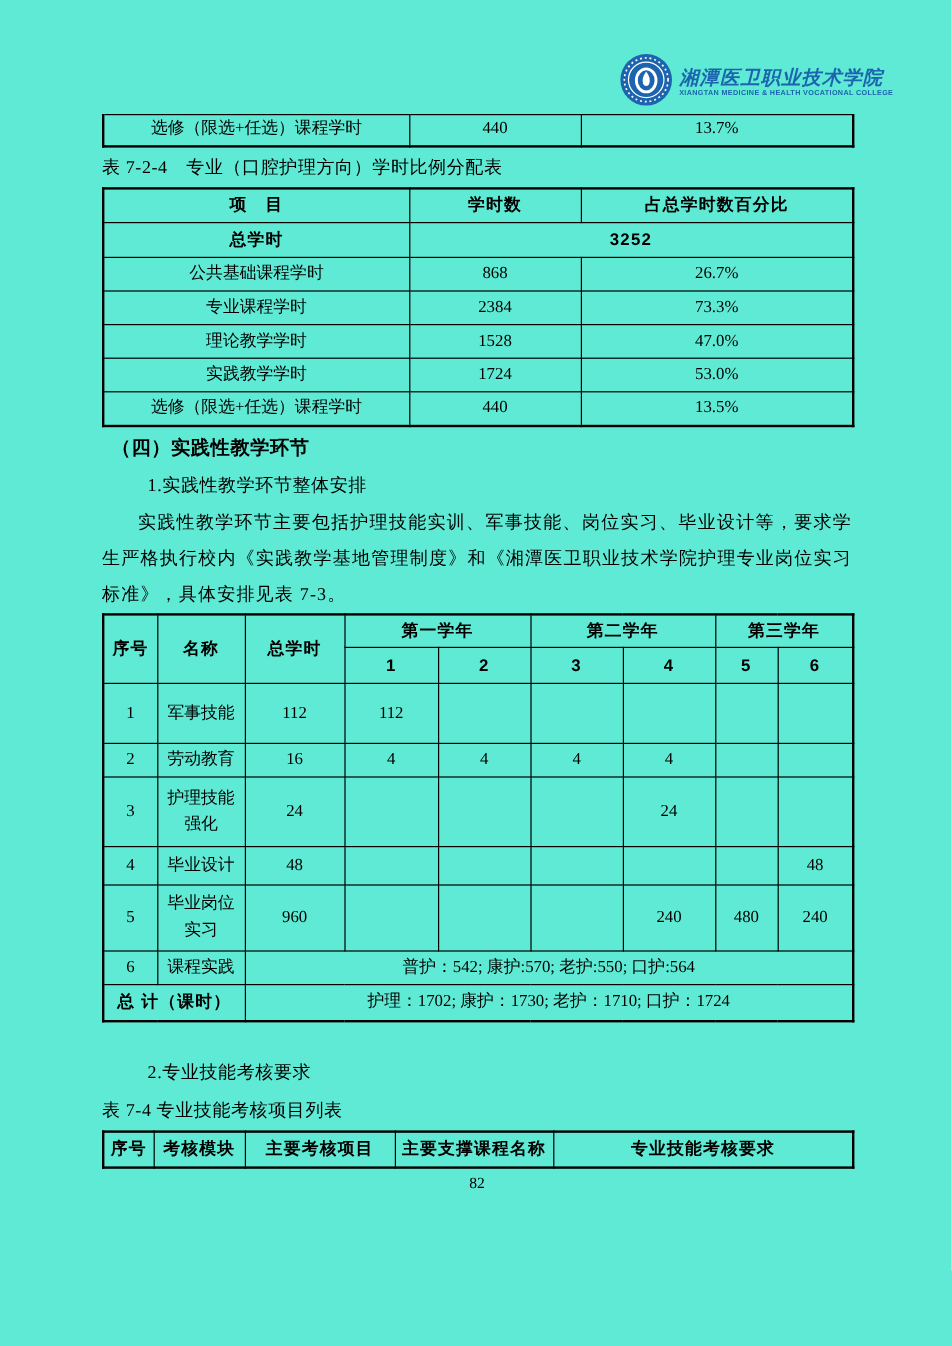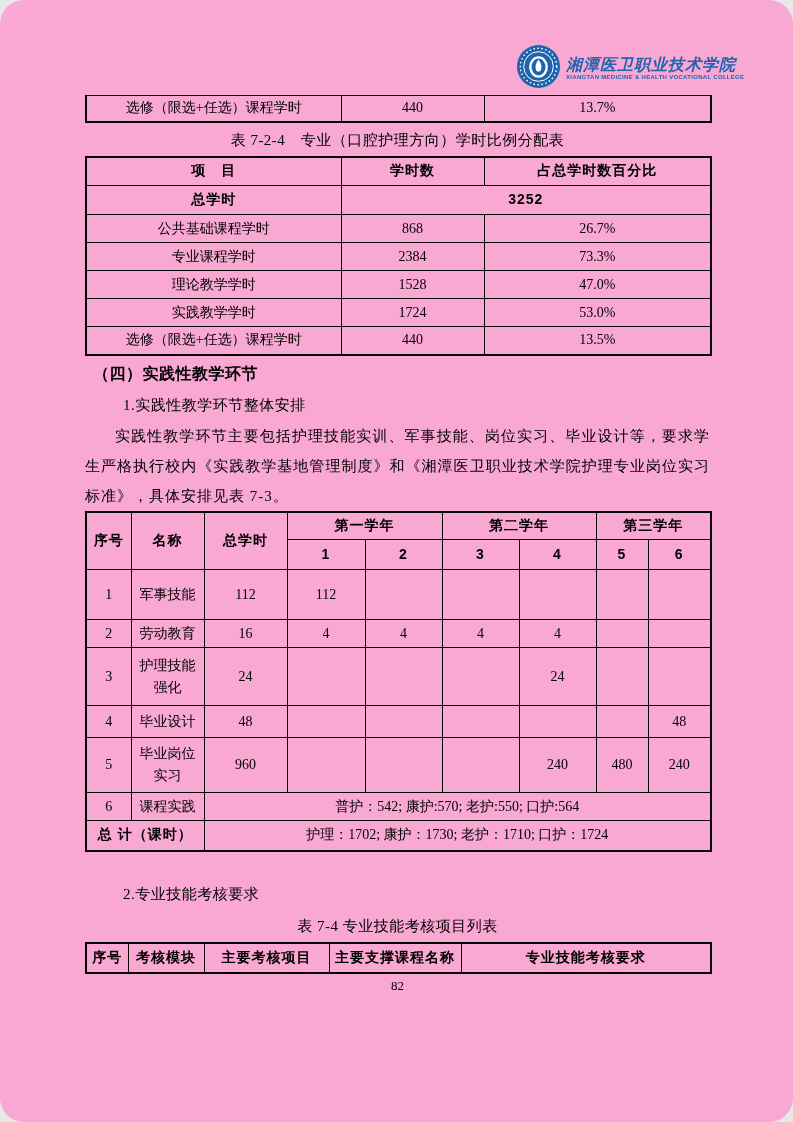--- a/index.html
+++ b/index.html
@@ -1,38 +1,37 @@
 <!DOCTYPE html>
 <html><head>
 <meta charset="utf-8">
 <style>
   * { margin:0; padding:0; box-sizing:border-box; }
   html,body { background:#e8e8e8; }
   .page {
     position:relative; width:793px; height:1122px; margin:0 auto;
-    background:#f9a8d4; color:#000;
+    background:#5eead4; color:#000;
     font-family:"Liberation Serif","DejaVu Serif",serif;
     overflow:hidden;
-    border-radius:24px;
   }
   
   .logo { position:absolute; top:44px; left:516px; display:flex; align-items:center; gap:5px; }
   .logo-text { display:flex; flex-direction:column; line-height:1.1; }
   .logo-cn {
     color:#1d64ae; font-size:16px; font-weight:bold; font-style:italic;
     letter-spacing:1px; font-family:"Liberation Serif","DejaVu Serif",serif; white-space:nowrap;
   }
   .logo-en {
     color:#1d64ae; font-size:6px; font-weight:bold; letter-spacing:.3px;
     font-family:"Liberation Sans","DejaVu Sans",sans-serif; white-space:nowrap;
   }
   
   .content { position:absolute; left:85px; top:0; width:625px; padding-top:95px; }
   .caption {
-    text-align:center; font-size:15px; line-height:22px; margin:6px 0 5px 0;
+    font-size:15px; line-height:22px; margin:6px 0 5px 0;
     letter-spacing:.5px;
   }
   table { border-collapse:collapse; width:625px; table-layout:fixed; }
   td, th {
     border:1px solid #000; text-align:center; vertical-align:middle;
     font-size:14px; font-weight:normal; padding:0 2px; line-height:1.55;
     word-break:break-all;
   }
   .tbl-outer { border:2px solid #000; }
   .tbl-cont  { border:2px solid #000; border-top:1px solid #000; }

